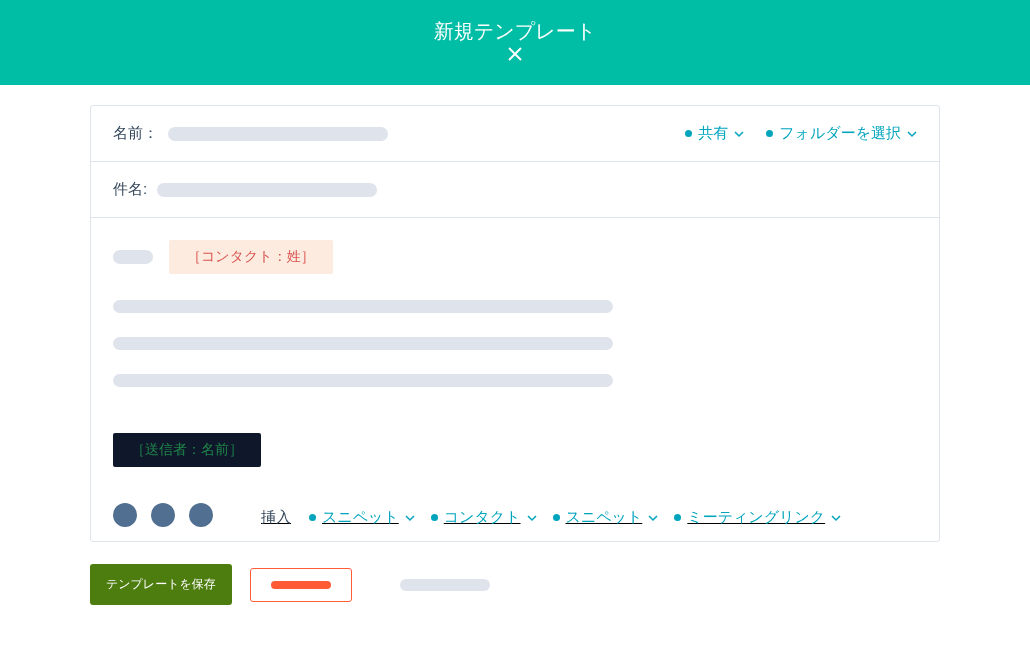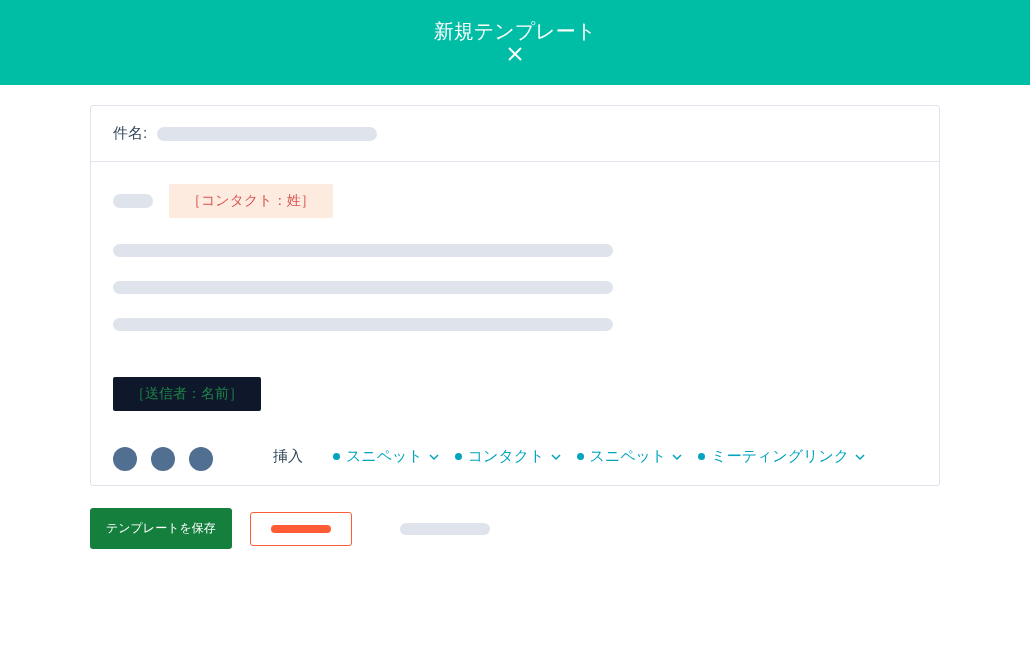--- a/index.html
+++ b/index.html
@@ -18,27 +18,27 @@
 .dropdown { color: #00a4bd; font-size: 15px; display: flex; align-items: center; gap: 6px; cursor: pointer; }
 .dot { width: 7px; height: 7px; border-radius: 50%; background: #00a4bd; display: inline-block; }
 .caret { display: inline-block; }
 .caret svg { width: 10px; height: 10px; }
 .body-area { padding: 22px; font-family: Liberation Mono, monospace; }
 .body-line1 { display: flex; align-items: center; gap: 16px; margin-bottom: 26px; }
 .small-ph { width: 40px; height: 14px; background: #dfe3eb; border-radius: 7px; }
 .token-orange { background: #fdebe0; color: #d9534f; font-size: 14px; padding: 8px 18px; border-radius: 2px; }
 .token-green { background: #0f172a; color: #1e8449; font-size: 14px; padding: 8px 18px; border-radius: 2px; display: inline-block; margin-top: 22px; }
 .body-text-ph { width: 500px; height: 13px; background: #dfe3eb; border-radius: 7px; margin-bottom: 24px; }
-.toolbar-row { display: flex; align-items: flex-start; padding: 14px 22px; gap: 30px; }
+.toolbar-row { display: flex; align-items: flex-end; padding: 14px 22px; gap: 18px; text-decoration: underline; }
 .circle-btn { width: 24px; height: 24px; border-radius: 50%; background: #516f90; cursor: pointer; }
 .circles { display: flex; gap: 14px; }
 .insert-label { color: #33475b; font-size: 15px; font-weight: 500; margin-left: 30px; }
 .insert-menus { display: flex; gap: 16px; align-items: center; }
 .footer { display: flex; gap: 18px; padding: 22px 0 0 0; align-items: center; }
-.btn-primary { background: #15803d; color: #fff; border: none; padding: 12px 16px; font-size: 12px; border-radius: 3px; cursor: pointer; }
+.btn-primary { background: #4d7c0f; color: #fff; border: none; padding: 12px 16px; font-size: 12px; border-radius: 3px; cursor: pointer; }
 .btn-outline { background: #fff; border: 1.5px solid #ff5c35; padding: 12px 20px; border-radius: 3px; cursor: pointer; display: flex; align-items: center; justify-content: center; }
 .btn-outline-ph { width: 60px; height: 8px; background: #ff5c35; border-radius: 4px; }
 .footer-ph { width: 90px; height: 12px; background: #dfe3eb; border-radius: 6px; margin-left: 30px; }
 </style>
 </head>
 <body>
 
 <div class="modal-header">
   <div class="modal-title">新規テンプレート</div>
   <div class="close-btn">
@@ -47,20 +47,40 @@
           <line x1="4" y1="4" x2="20" y2="20"></line>
           <line x1="20" y1="4" x2="4" y2="20"></line>
         </svg>
     </span>
   </div>
 </div>
 
 <div class="content-wrap">
   <div class="panel">
 
+    <div class="row">
+      <span class="label">名前：</span>
+      <div class="input-placeholder" style="width:220px"></div>
+      <div class="top-actions">
+        <div class="dropdown">
+          <span class="dot"></span>
+          <span>共有</span>
+          <span class="caret"><svg viewBox="0 0 10 10">
+                <path d="M1 3 L5 7 L9 3" fill="none" stroke="#00a4bd" stroke-width="1.5"></path>
+              </svg></span>
+        </div>
+        <div class="dropdown">
+          <span class="dot"></span>
+          <span>フォルダーを選択</span>
+          <span class="caret"><svg viewBox="0 0 10 10">
+                <path d="M1 3 L5 7 L9 3" fill="none" stroke="#00a4bd" stroke-width="1.5"></path>
+              </svg></span>
+        </div>
+      </div>
+    </div>
 
     <div class="row">
       <span class="label">件名:</span>
       <div class="input-placeholder" style="width:220px"></div>
     </div>
 
     <div class="body-area">
       <div class="body-line1">
         <div class="small-ph"></div>
         <div class="token-orange">［コンタクト：姓］</div>

